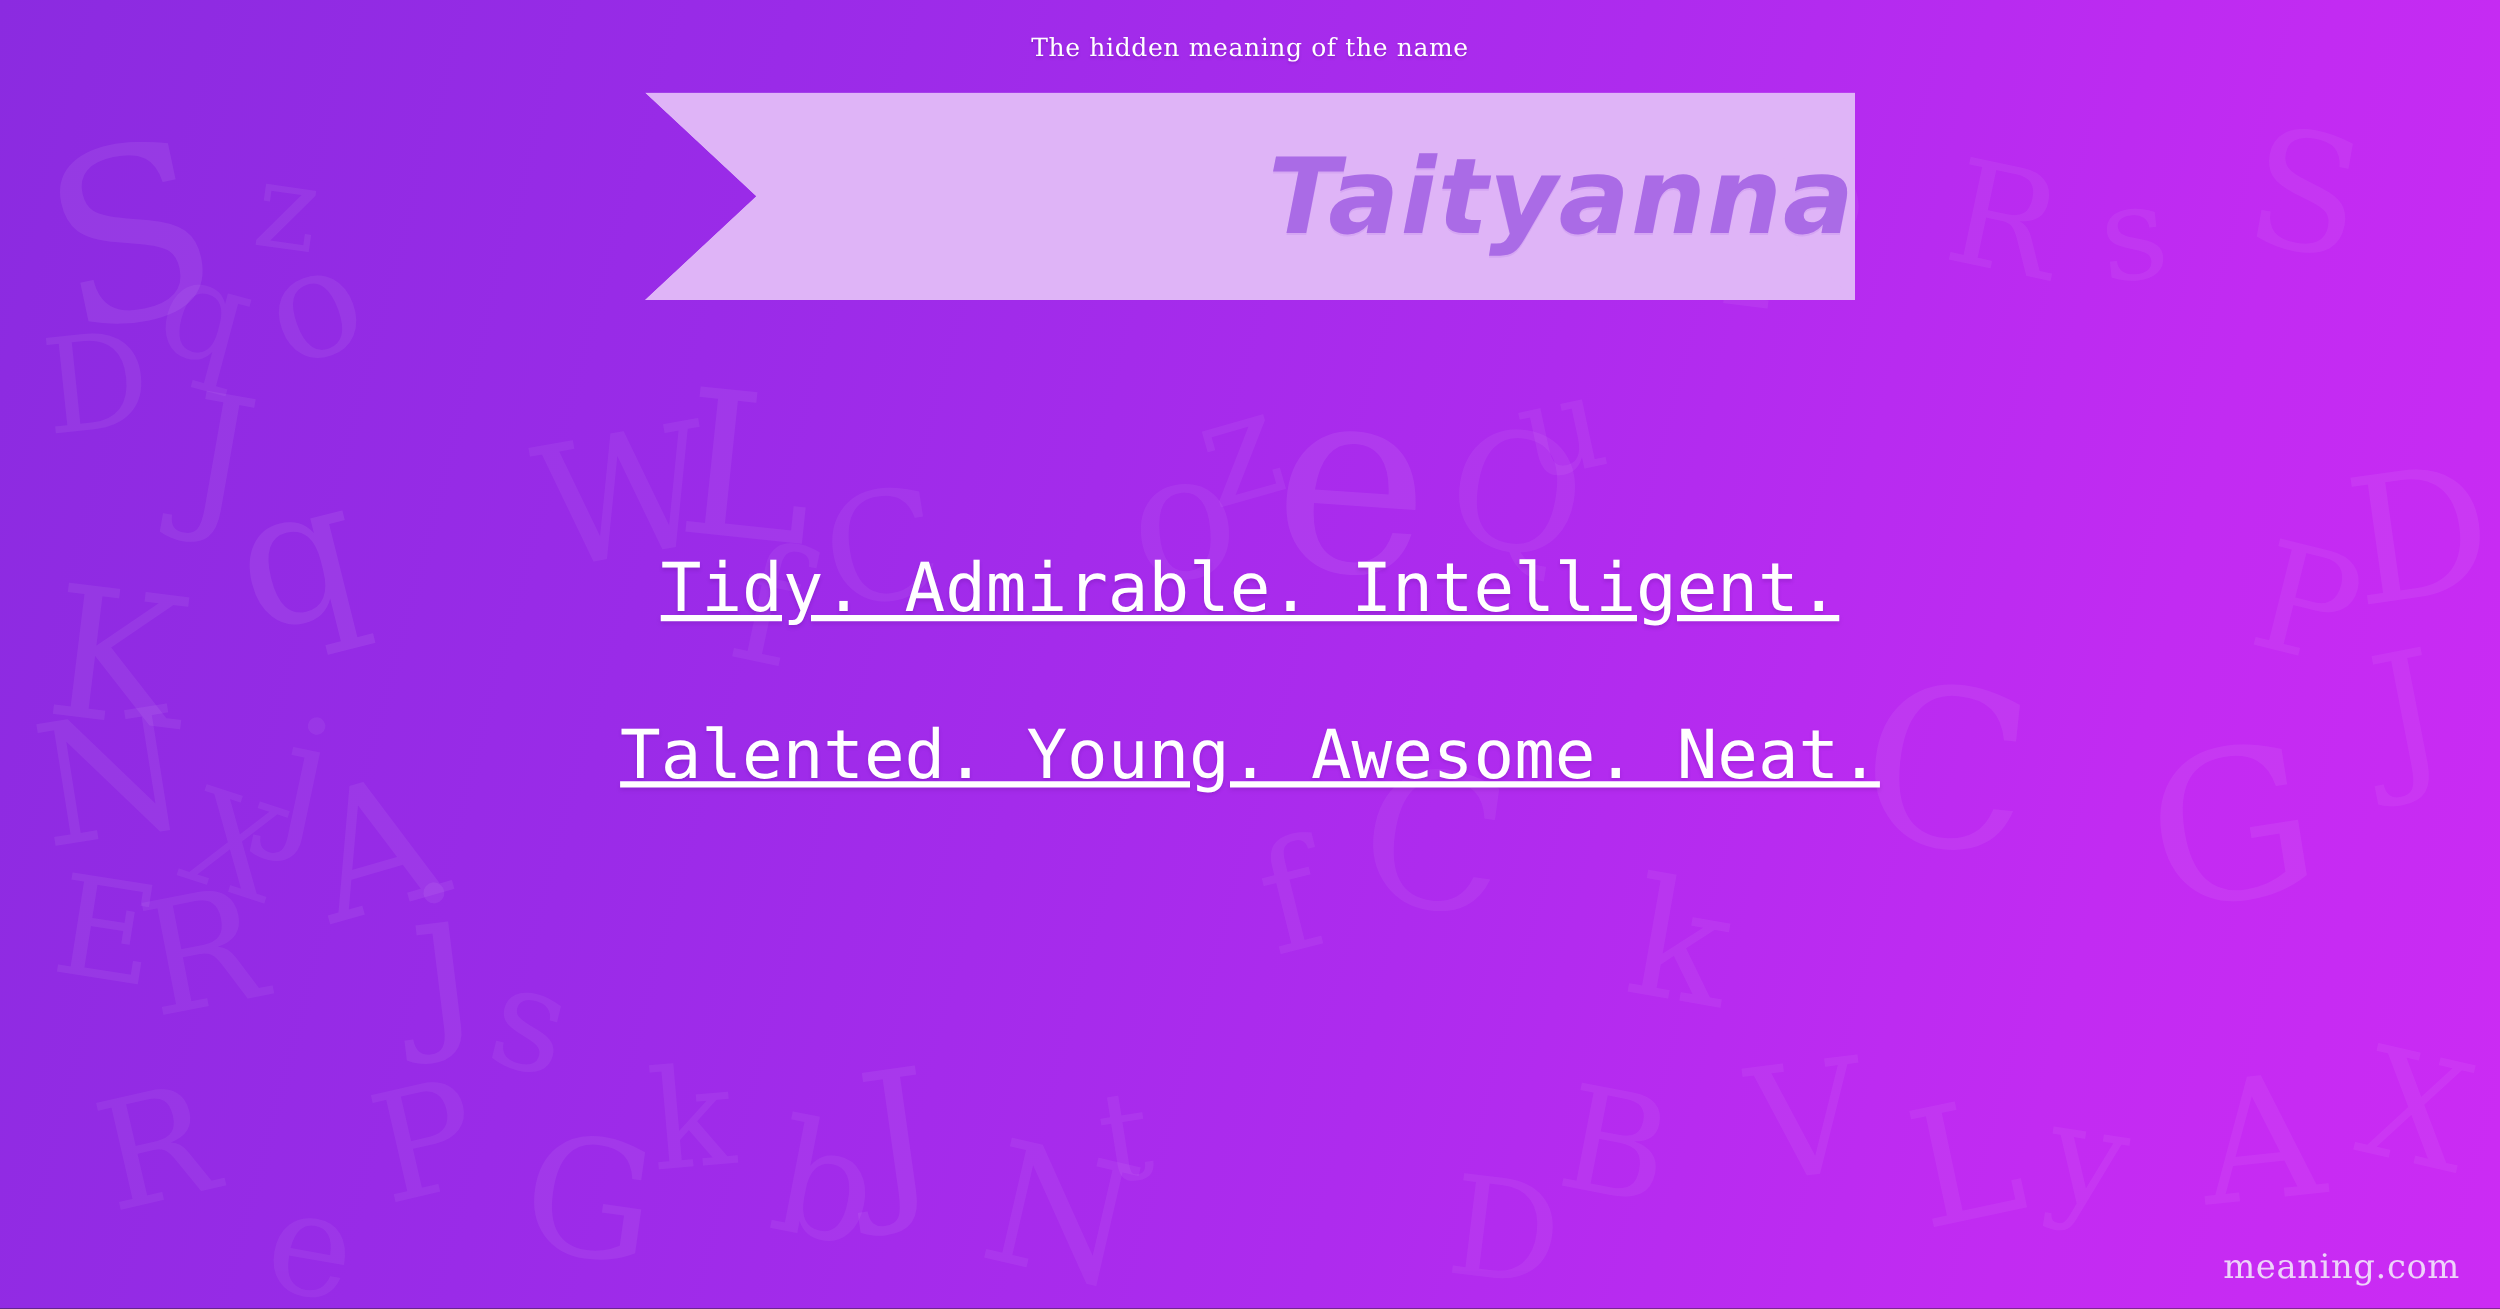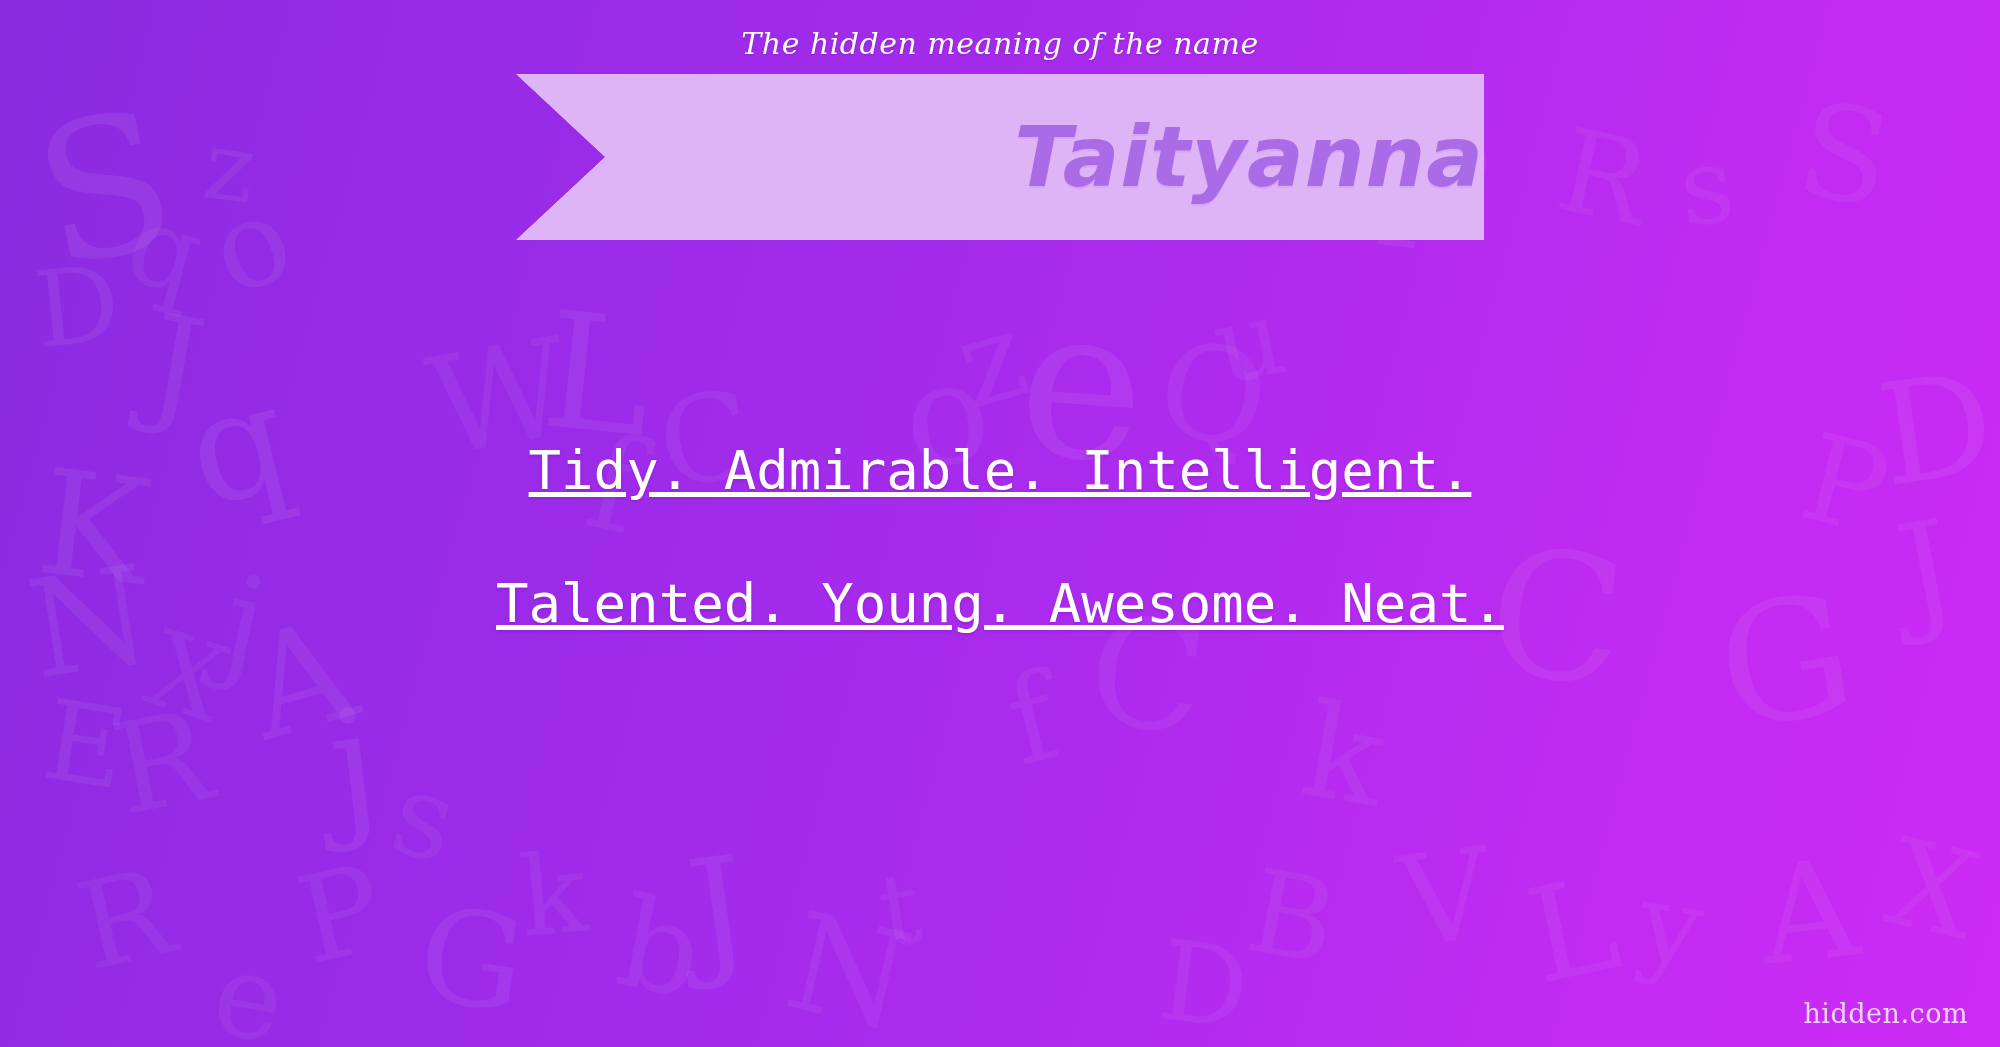--- a/index.html
+++ b/index.html
@@ -33,24 +33,23 @@
 
   
   #title {
     position: absolute;
     top: 26px;
     left: 0;
     width: 100%;
     text-align: center;
     color: #ffffff;
     font-family: "DejaVu Serif", serif;
-    font-size: 30px;
+    font-size: 20px;
     letter-spacing: 0.5px;
     text-shadow: 0 1px 2px rgba(80,0,120,0.25);
-    font-style: italic;
   }
 
   
   #banner {
     position: absolute;
     top: 74px;
     left: 50%;
     transform: translateX(-50%);
     width: 968px;
     height: 166px;
@@ -176,15 +175,15 @@
   <div id="banner">
     <div id="banner-inner"></div>
     <div id="banner-name">Taityanna</div>
   </div>
 
   <div id="meaning">
     <span class="line">Tidy. Admirable. Intelligent.</span>
     <span class="line">Talented. Young. Awesome. Neat.</span>
   </div>
 
-  <div id="footer">hidden.com</div>
+  <div id="footer">meaning.com</div>
 
 </div>
 
 </body></html>

